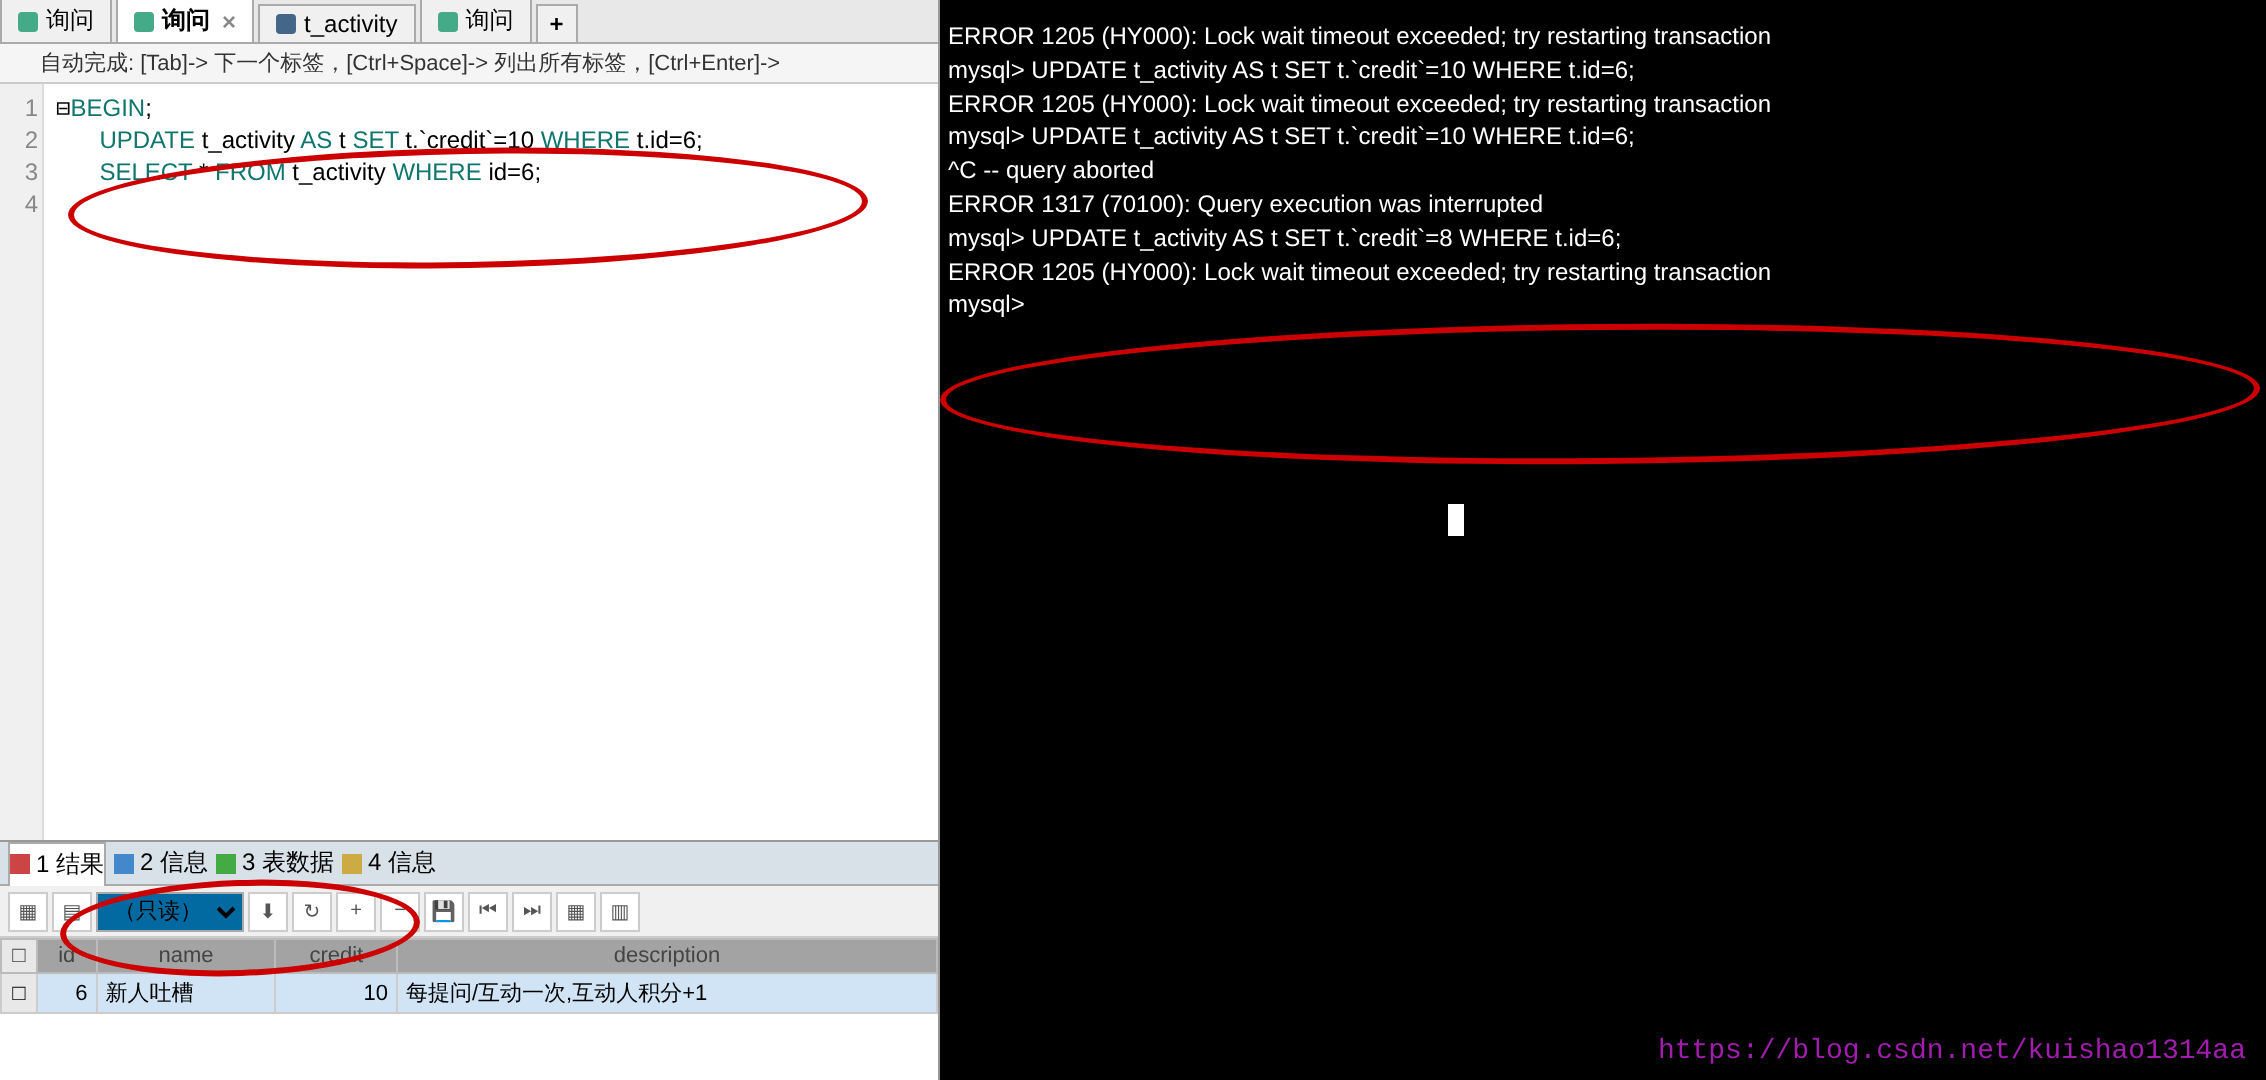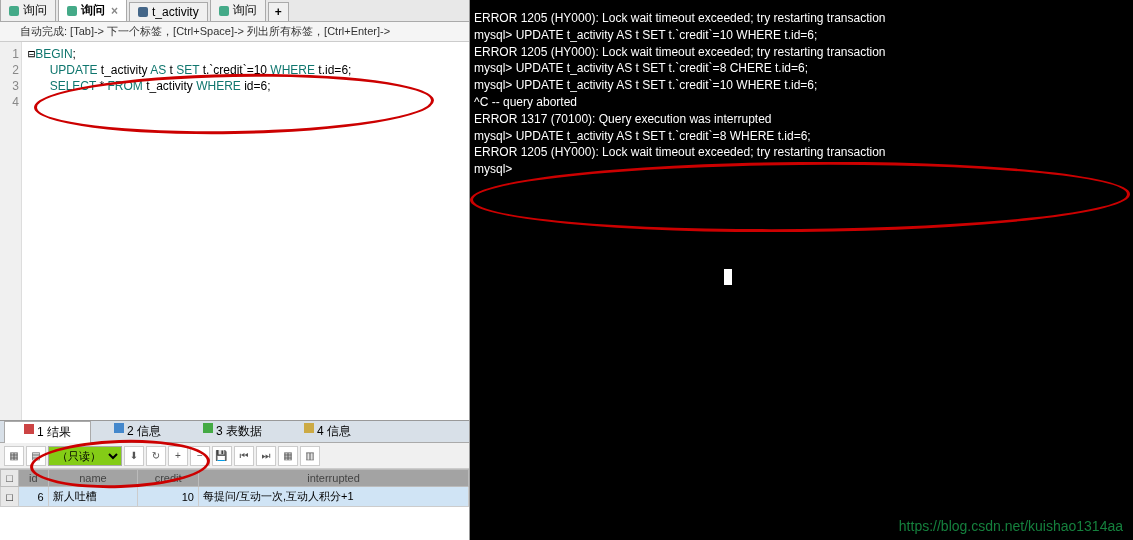--- a/index.html
+++ b/index.html
@@ -14,41 +14,41 @@
 .tab.add{padding:2px 6px;font-weight:bold}
 .editor-hint{background:#f5f5f5;border-bottom:1px solid #ccc;padding:2px 20px;font-size:11px;color:#333;white-space:nowrap;overflow:hidden}
 .editor{flex:1;display:flex;background:#fff;position:relative}
 .gutter{width:22px;background:#f0f0f0;border-right:1px solid #ddd;color:#888;font-size:11px;text-align:right;padding:4px 2px;line-height:16px}
 .code{flex:1;padding:4px 6px;font-family:Consolas,monospace;font-size:12px;line-height:16px;white-space:pre;position:relative}
 .kw{color:#0f766e}
 .num{color:#000}
 .ellipse1{position:absolute;border:3px solid #c00;border-radius:50%;width:400px;height:60px;left:12px;top:32px;pointer-events:none;transform:rotate(-1deg)}
 .bottom{height:120px;display:flex;flex-direction:column;border-top:1px solid #999}
 .btabs{display:flex;background:#d8e0e8;border-bottom:1px solid #aaa;height:22px;align-items:center;padding-left:4px;gap:4px}
-.btab{padding:2px 19px;display:flex;align-items:flex-start;gap:3px;font-size:11px;cursor:pointer}
+.btab{padding:2px 0;display:flex;align-items:center;gap:3px;font-size:11px;cursor:pointer}
 .btab.active{background:#fff;border:1px solid #aaa;border-bottom:none}
 .btab .bicon{width:10px;height:10px;display:inline-block}
 .btab .bicon.r{background:#c44}
 .btab .bicon.b{background:#48c}
 .btab .bicon.g{background:#4a4}
 .btab .bicon.y{background:#ca4}
 .toolbar2{display:flex;background:#f0f0f0;border-bottom:1px solid #ccc;height:26px;align-items:center;padding:0 4px;gap:2px}
 .tbtn{width:20px;height:20px;border:1px solid #ccc;background:#fff;display:flex;align-items:center;justify-content:center;cursor:pointer;font-size:10px;color:#555}
-.tsel{height:20px;border:1px solid #aaa;padding:0 4px;font-size:11px;background:#84cc16}
+.tsel{height:20px;border:1px solid #aaa;padding:0 4px;font-size:11px;background:#0369a1}
 .grid{flex:1;overflow:auto;position:relative}
 .grid table{border-collapse:collapse;width:100%}
 .grid th{background:#a3a3a3;border:1px solid #bbb;padding:2px 4px;font-weight:normal;text-align:center;font-size:11px;color:#444}
 .grid td{border:1px solid #ccc;padding:2px 4px;font-size:11px;background:#d0e4f5}
 .grid .rowhdr{width:18px;background:#e8e8e8;text-align:center}
 .grid td.num{text-align:right}
 .ellipse2{position:absolute;border:3px solid #c00;border-radius:50%;width:180px;height:48px;left:30px;top:440px;pointer-events:none;transform:rotate(-2deg)}
 .term-line{white-space:pre}
 .term-cursor{display:inline-block;width:8px;height:16px;background:#fff;vertical-align:middle}
 .ellipse3{position:absolute;border:3px solid #c00;border-radius:50%;width:660px;height:70px;left:470px;top:162px;pointer-events:none;transform:rotate(-0.5deg)}
-.watermark{position:absolute;right:10px;bottom:6px;color:#15803d;font-size:14px;font-family:Liberation Sans, sans-serif}
+.watermark{position:absolute;right:10px;bottom:6px;color:#a21caf;font-size:14px;font-family:Liberation Mono, monospace}
 .tab-close{color:#888;margin-left:2px}
 </style>
 </head>
 <body>
 
 <div class="left">
   <div class="tabbar">
     <div class="tab">
         <span class="ticon"></span>
         <span>询问</span>
@@ -118,40 +118,39 @@
       <div class="tbtn">▥</div>
     </div>
     <div class="grid">
       <table>
         <tbody>
             <tr>
           <th class="rowhdr">□</th>
           <th>id</th>
           <th>name</th>
           <th>credit</th>
-          <th>interrupted</th>
+          <th>description</th>
         </tr>
         <tr>
           <td class="rowhdr">□</td>
           <td class="num">6</td>
           <td>新人吐槽</td>
           <td class="num">10</td>
           <td>每提问/互动一次,互动人积分+1</td>
         </tr>
       </tbody>
         </table>
     </div>
   </div>
 </div>
 
 <div class="right">
   <div class="term-line">ERROR 1205 (HY000): Lock wait timeout exceeded; try restarting transaction</div>
   <div class="term-line">mysql&gt; UPDATE t_activity AS t SET t.`credit`=10 WHERE t.id=6;</div>
   <div class="term-line">ERROR 1205 (HY000): Lock wait timeout exceeded; try restarting transaction</div>
-  <div class="term-line">mysql&gt; UPDATE t_activity AS t SET t.`credit`=8 CHERE t.id=6;</div>
   <div class="term-line">mysql&gt; UPDATE t_activity AS t SET t.`credit`=10 WHERE t.id=6;</div>
   <div class="term-line">^C -- query aborted</div>
   <div class="term-line">ERROR 1317 (70100): Query execution was interrupted</div>
   <div class="term-line">mysql&gt; UPDATE t_activity AS t SET t.`credit`=8 WHERE t.id=6;</div>
   <div class="term-line">ERROR 1205 (HY000): Lock wait timeout exceeded; try restarting transaction</div>
   <div class="term-line"><span>mysql&gt;</span></div>
   <div style="margin-top:90px;margin-left:250px"><span class="term-cursor"></span></div>
 </div>
 
 <div class="ellipse2"></div>

